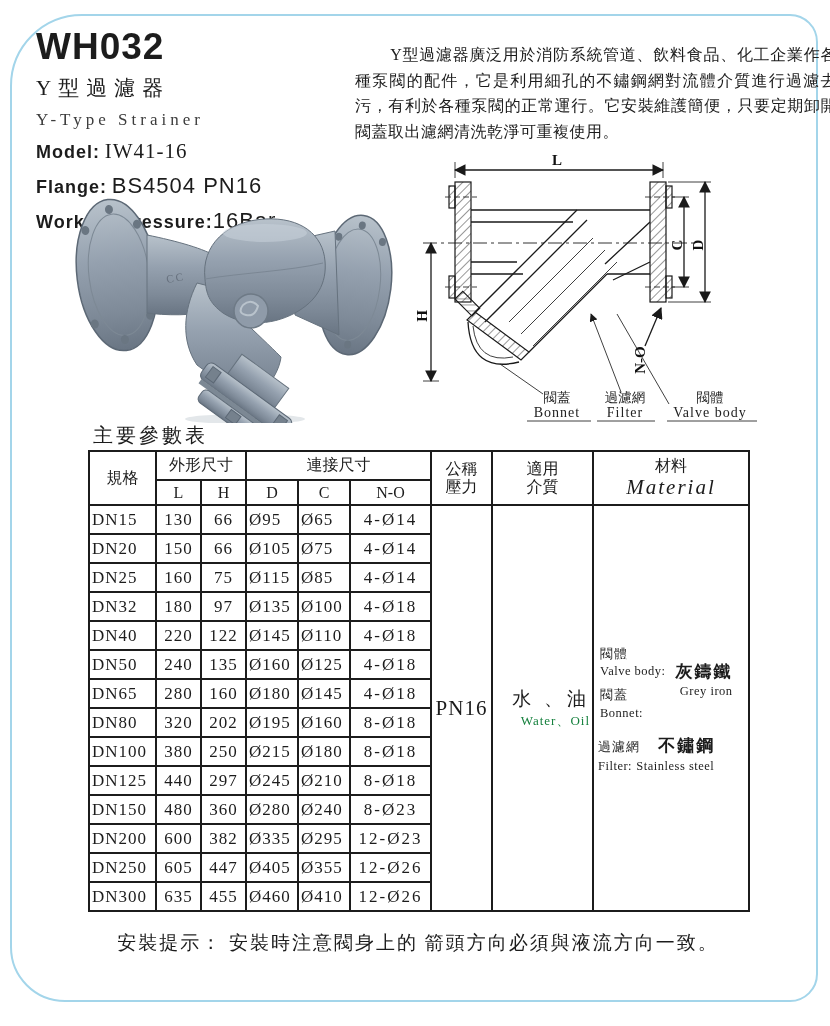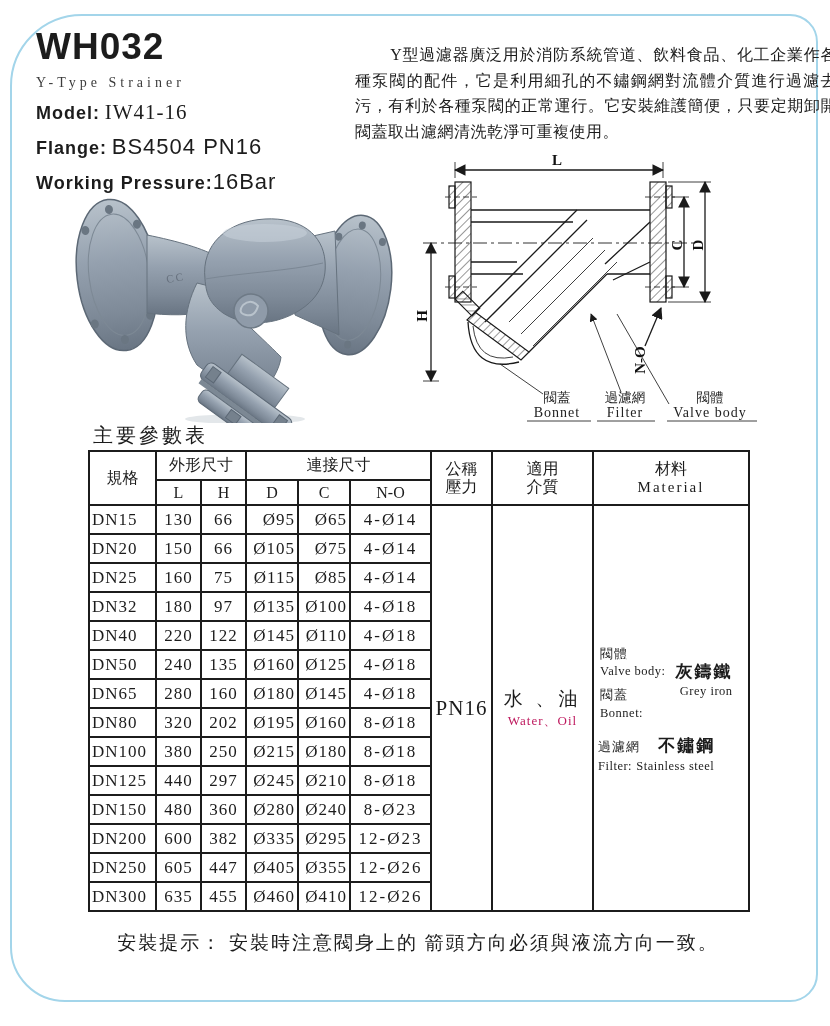--- a/index.html
+++ b/index.html
@@ -5,21 +5,21 @@
   html,body{margin:0;padding:0;background:#ffffff;}
   body{width:830px;height:1026px;position:relative;overflow:hidden;
        font-family:"Liberation Serif","DejaVu Serif",serif;color:#1c1c1c;}
   .frame{position:absolute;left:10px;top:14px;right:12px;bottom:24px;
          border:2px solid #a3d5ea;border-radius:72px 28px 28px 55px;pointer-events:none;}
   
   .hdr{position:absolute;left:36px;top:28px;width:300px;}
   .code{font-family:"Liberation Sans","DejaVu Sans",sans-serif;font-weight:bold;
         font-size:37px;letter-spacing:1px;line-height:1.05;}
   .title-zh{font-size:21px;letter-spacing:7px;margin-top:7px;}
-  .title-en{font-size:14px;letter-spacing:4px;color:#3c3c3c;margin-top:8px;}
+  .title-en{font-size:17px;letter-spacing:4px;color:#3c3c3c;margin-top:8px;}
   .kv{margin-top:9px;font-size:19px;white-space:nowrap;}
   .kv .lbl{font-family:"Liberation Sans","DejaVu Sans",sans-serif;font-weight:bold;
            font-size:18px;letter-spacing:1px;}
   .kv .val{font-size:21px;letter-spacing:1px;}
   .kv .valb{font-family:"Liberation Sans","DejaVu Sans",sans-serif;font-weight:normal;
             font-size:22px;letter-spacing:1px;}
   
   .intro{position:absolute;left:335px;top:42px;width:482px;font-size:16px;
          line-height:1.6;text-align:justify;text-indent:2.2em;letter-spacing:0.5px;margin-left:20px;}
   
@@ -36,26 +36,26 @@
   
   .tbl-title{position:absolute;left:93px;top:422px;font-size:20px;letter-spacing:3px;}
   table.spec{position:absolute;left:88px;top:450px;border-collapse:collapse;
              table-layout:fixed;width:660px;font-size:17px;}
   table.spec td{border:2px solid #1c1c1c;padding:0 2px;overflow:hidden;}
   tr.hr1 td{height:27px;text-align:center;font-size:16px;line-height:1.15;}
   tr.hr2 td{height:23px;text-align:center;font-size:16px;}
   tr.dr{height:29px;}
   td.dn{text-align:left;padding-left:4px;letter-spacing:1px;}
   td.num{text-align:center;letter-spacing:1px;}
-  td.dia{text-align:right;padding-left:3px;letter-spacing:1px;}
+  td.dia{text-align:left;padding-left:3px;letter-spacing:1px;}
   td.no{text-align:center;letter-spacing:2px;}
   td.pn{text-align:center;font-size:21px;letter-spacing:1px;}
-  td.med{text-align:center;margin-top:45px;}
+  td.med{text-align:right;margin-top:45px;}
   .med-zh{font-size:19px;letter-spacing:4px;}
-  .med-en{font-size:13px;color:#be185d;letter-spacing:1px;}
+  .med-en{font-size:13px;color:#15803d;letter-spacing:1px;}
   td.matcell{vertical-align:middle;padding:4px 6px;}
   .mat-row{display:flex;align-items:center;gap:10px;}
   .mat-l .m-item{margin:2px 0 6px 4px;line-height:1.05;}
   .m-zh{font-size:13px;letter-spacing:1px;}
   .m-zh.big{font-size:17px;font-weight:bold;letter-spacing:2px;}
   .m-en{font-size:12.5px;letter-spacing:0.5px;}
   .mat-r{text-align:right;line-height:1.1;margin-top:-6px;}
   .mat-bottom{margin:10px 0 0 2px;line-height:1.1;}
   .mat-bottom .gap{display:inline-block;width:14px;}
   .mat-en-sm{font-size:12px;letter-spacing:0.5px;}
@@ -63,20 +63,21 @@
   .footnote{position:absolute;left:88px;top:930px;width:660px;text-align:center;
             font-size:19px;letter-spacing:2px;}
 </style>
 </head>
 <body>
 
 <div class="frame"></div>
 
 <div class="hdr">
   <div class="code">WH032</div>
+  <div class="title-zh">Y型過濾器</div>
   <div class="title-en">Y-Type Strainer</div>
   <div class="kv">
     <span class="lbl">Model:</span>
     <span class="val">IW41-16</span>
   </div>
   <div class="kv">
     <span class="lbl">Flange:</span>
     <span class="valb">BS4504 PN16</span>
   </div>
   <div class="kv">
@@ -251,21 +252,21 @@
   <tbody>
       <tr class="hr1">
     <td rowspan="2">規格</td>
     <td colspan="2">外形尺寸</td>
     <td colspan="3">連接尺寸</td>
     <td rowspan="2">
       <span>公稱</span><br><span>壓力</span></td>
     <td rowspan="2">
       <span>適用</span><br><span>介質</span></td>
     <td rowspan="2">
-      <span>材料</span><br><span class="mat-en-sm" style="font-size:15px;letter-spacing:2px;">Material</span></td>
+      <span>材料</span><br><span class="mat-en-sm" style="font-size:21px;letter-spacing:2px;font-style:italic;">Material</span></td>
   </tr>
   <tr class="hr2">
     <td>L</td>
     <td>H</td>
     <td>D</td>
     <td>C</td>
     <td>N-O</td>
   </tr>
   <tr class="dr">
     <td class="dn">DN15</td>

